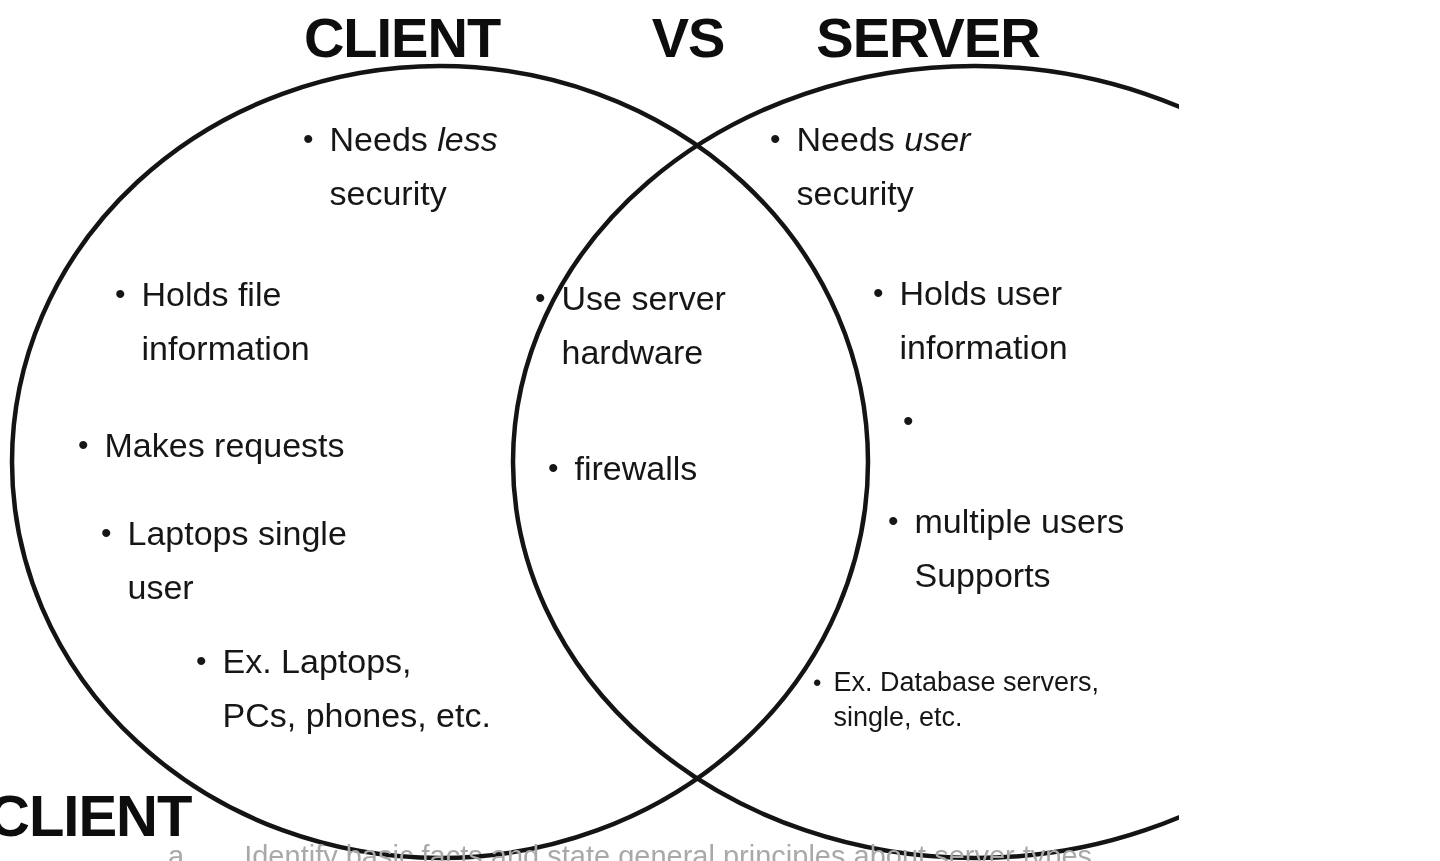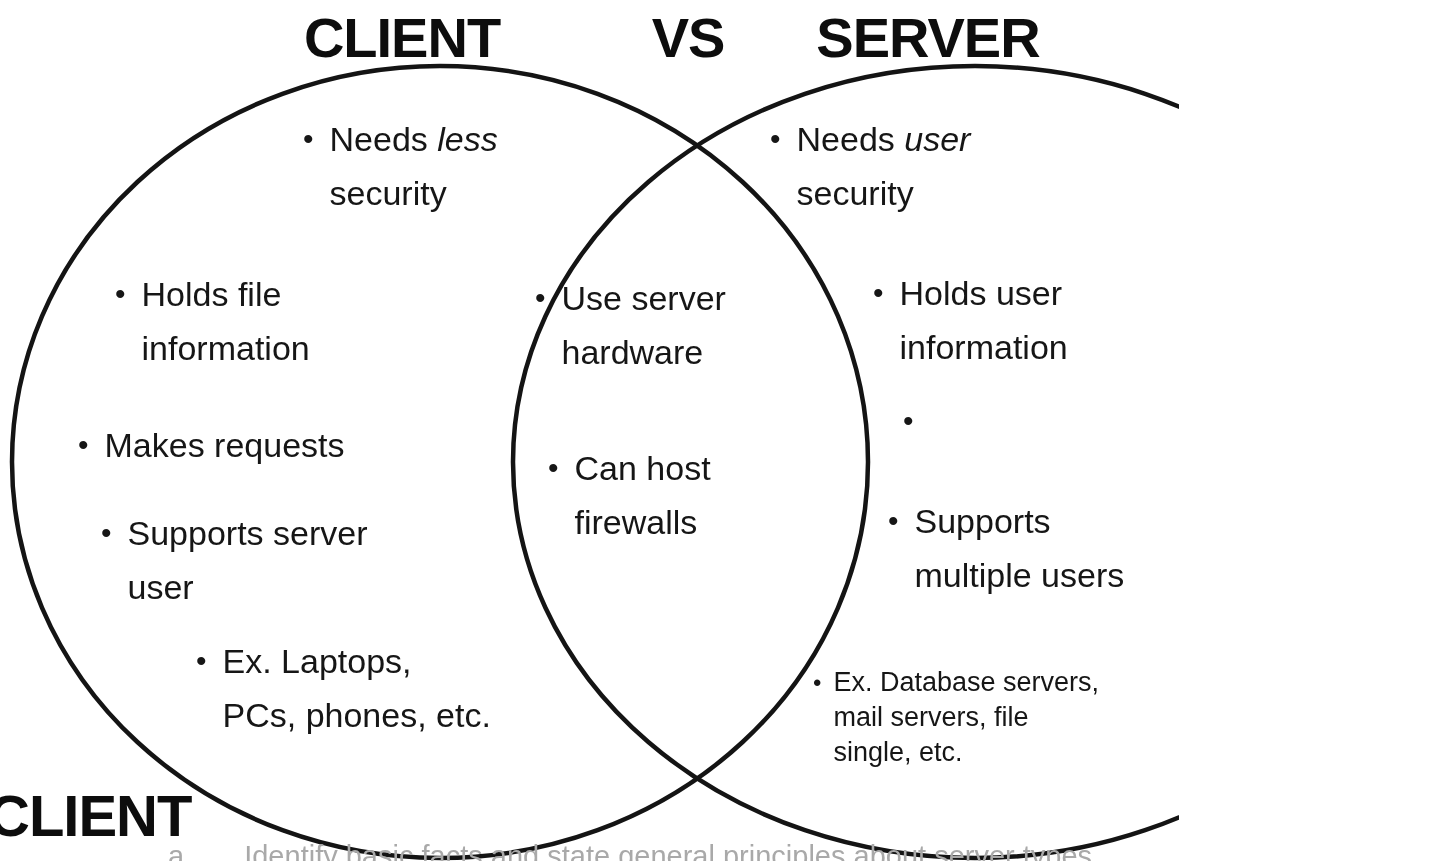--- a/index.html
+++ b/index.html
@@ -115,21 +115,21 @@
   <div class="item" style="left:78px; top:418px;">
     <span class="bullet">•</span>
     <div>
       <div>Makes requests</div>
     </div>
   </div>
 
   <div class="item" style="left:101px; top:506px;">
     <span class="bullet">•</span>
     <div>
-      <div>Supports server</div>
+      <div>Laptops single</div>
       <div>user</div>
     </div>
   </div>
 
   <div class="item" style="left:196px; top:634px;">
     <span class="bullet">•</span>
     <div>
       <div>Ex. Laptops,</div>
       <div>PCs, phones, etc.</div>
     </div>
@@ -139,21 +139,20 @@
     <span class="bullet">•</span>
     <div>
       <div>Use server</div>
       <div>hardware</div>
     </div>
   </div>
 
   <div class="item" style="left:548px; top:441px;">
     <span class="bullet">•</span>
     <div>
-      <div>Can host</div>
       <div>firewalls</div>
     </div>
   </div>
 
   <div class="item" style="left:770px; top:112px;">
     <span class="bullet">•</span>
     <div>
       <div><span>Needs </span><em>user</em></div>
       <div>security</div>
     </div>
@@ -167,30 +166,29 @@
     </div>
   </div>
 
   <div class="item" style="left:903px; top:394px;">
     <span class="bullet">•</span>
   </div>
 
   <div class="item" style="left:888px; top:494px;">
     <span class="bullet">•</span>
     <div>
+      <div>multiple users</div>
       <div>Supports</div>
-      <div>multiple users</div>
     </div>
   </div>
 
   <div class="item small" style="left:813px; top:665px;">
     <span class="bullet">•</span>
     <div>
       <div>Ex. Database servers,</div>
-      <div>mail servers, file</div>
       <div>single, etc.</div>
     </div>
   </div>
 
   <div class="corner-label" style="left:-12px; top:787px;">CLIENT</div>
   <div class="corner-label" style="left:1222px; top:787px;">SERVER</div>
 
   <div class="footer-crop">
     <span>a.</span><span class="footer-text">Identify basic facts and state general principles about server types</span>
   </div>

